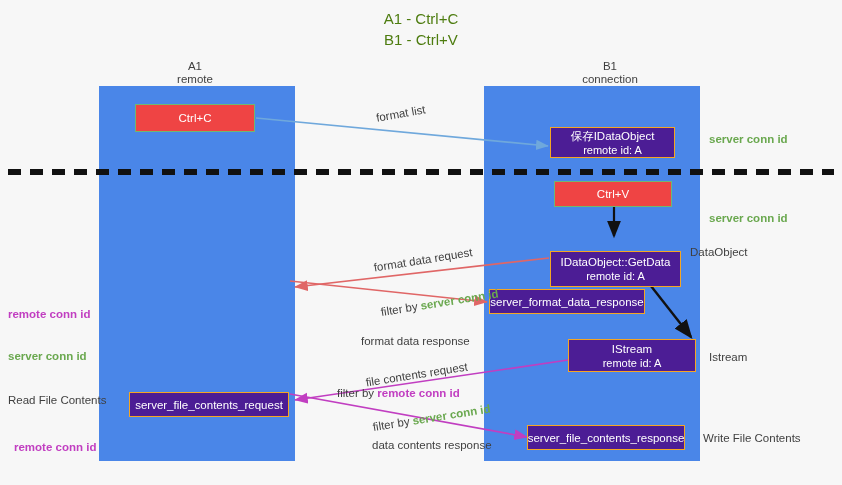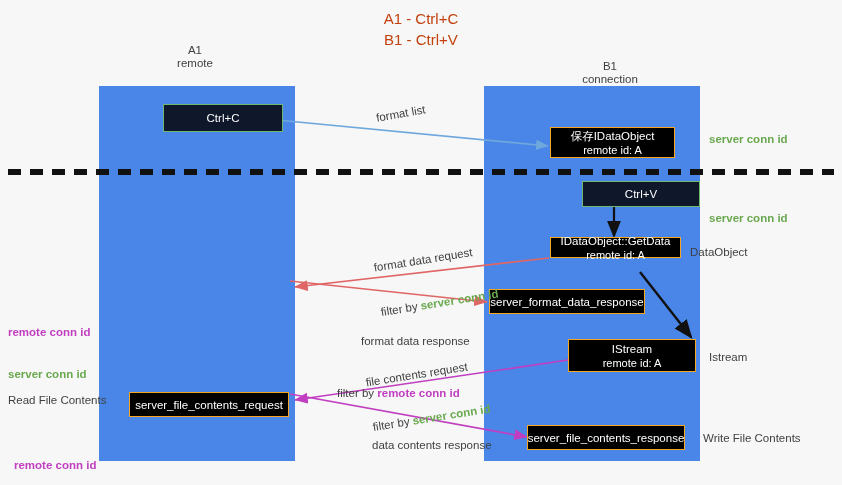--- a/index.html
+++ b/index.html
@@ -24,21 +24,21 @@
   .abs { position: absolute; }
 
   
   .title {
     top: 8px;
     left: 0;
     width: 842px;
     text-align: center;
     font-size: 15px;
     line-height: 21px;
-    color: #c2410c;
+    color: #4d7c0f;
     white-space: pre;
   }
 
   
   .col-head {
     text-align: center;
     font-size: 11.5px;
     line-height: 13px;
     color: #3f3f3f;
     white-space: pre;
@@ -56,33 +56,33 @@
     flex-direction: column;
     align-items: center;
     justify-content: center;
     text-align: center;
     color: #ffffff;
     font-size: 11.5px;
     line-height: 14px;
     border: 1px solid rgba(0,0,0,0.06);
     white-space: pre;
   }
-  .box.green { background: #0f172a; border-color: #6fb873; margin-left: 28px; }
-  .box.orange { background: #000000; border-color: #f5a623; }
+  .box.green { background: #ef4444; border-color: #6fb873; }
+  .box.orange { background: #4c1d95; border-color: #f5a623; }
   .box .l2 { font-size: 11px; }
 
   
   .sidelabel {
     font-size: 11.5px;
     line-height: 14px;
     color: #3f3f3f;
     white-space: pre;
   }
   .conn-green { color: #6aa84f; font-weight: bold; }
-  .conn-magenta { color: #c13ec1; font-weight: bold; margin-top: 18px; }
+  .conn-magenta { color: #c13ec1; font-weight: bold; }
   .legend {
     font-size: 11.5px;
     line-height: 14px;
     font-weight: bold;
     white-space: pre;
   }
 
   
   .edgelabel {
     font-size: 11.5px;
@@ -109,21 +109,21 @@
   
 </style>
 </head>
 <body>
 
 <div id="stage">
 
   <div class="abs title">A1 - Ctrl+C
 B1 - Ctrl+V</div>
 
-  <div class="abs col-head" style="left:120px; top:44px; width:150px;">A1
+  <div class="abs col-head" style="left:120px; top:60px; width:150px;">A1
 remote</div>
   <div class="abs col-head" style="left:525px; top:60px; width:170px;">B1
 connection</div>
 
   <div class="abs lane" style="left:99px; top:86px; width:196px; height:375px;"></div>
   <div class="abs lane" style="left:484px; top:86px; width:216px; height:375px;"></div>
 
   <svg id="wires" viewBox="0 0 842 485">
     <defs>
       <marker id="ah-blue" markerWidth="9" markerHeight="9" refX="7.5" refY="3.2" orient="auto">
@@ -163,21 +163,21 @@
 
   <div class="abs box orange" style="left:550px; top:127px; width:125px; height:31px;">
     <span>保存IDataObject</span>
     <span class="l2">remote id: A</span>
   </div>
 
   <div class="abs box green" style="left:554px; top:181px; width:118px; height:26px;">
     <span>Ctrl+V</span>
   </div>
 
-  <div class="abs box orange" style="left:550px; top:237px; width:131px; height:21px;">
+  <div class="abs box orange" style="left:550px; top:251px; width:131px; height:36px;">
     <span>IDataObject::GetData</span>
     <span class="l2">remote id: A</span>
   </div>
 
 
   <div class="abs box orange" style="left:489px; top:289px; width:156px; height:25px;">
     <span>server_format_data_response</span>
   </div>
 
   <div class="abs box orange" style="left:568px; top:339px; width:128px; height:33px;">

